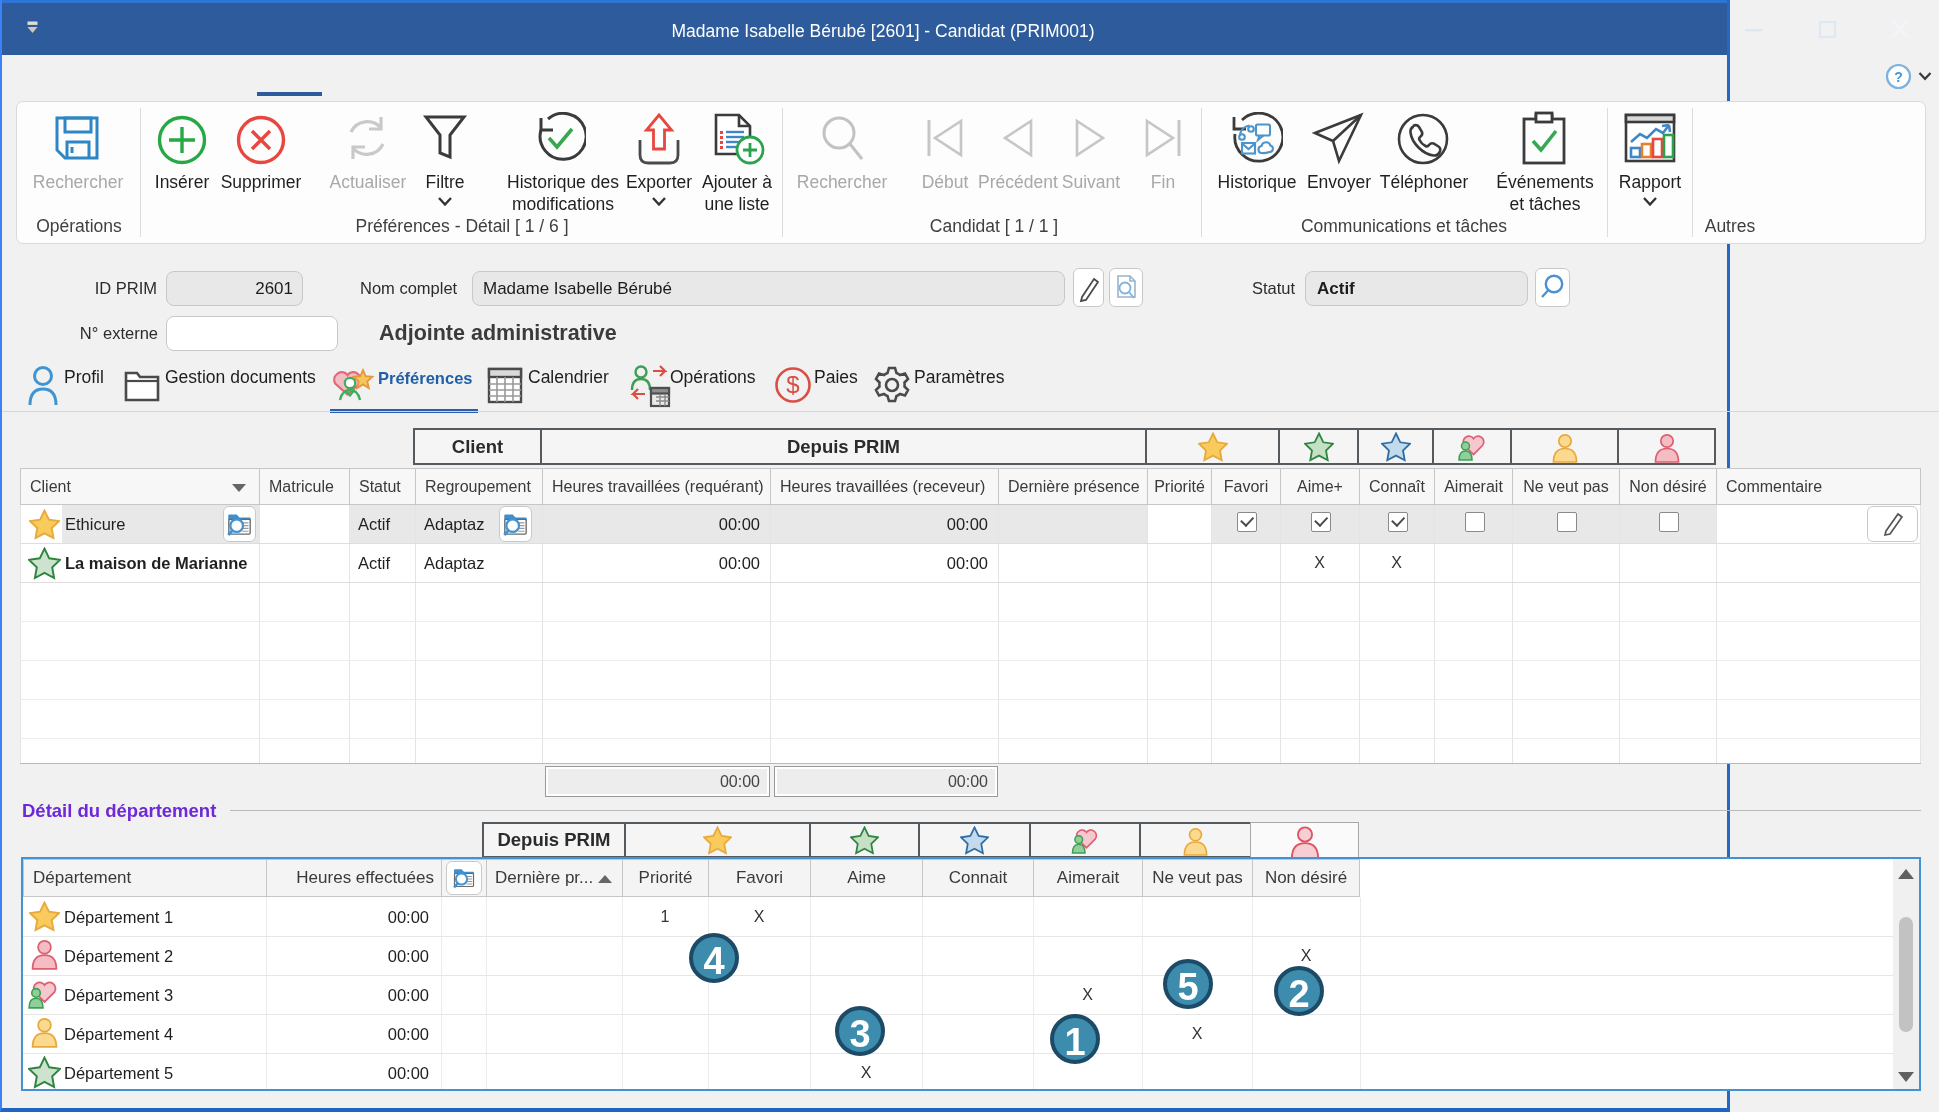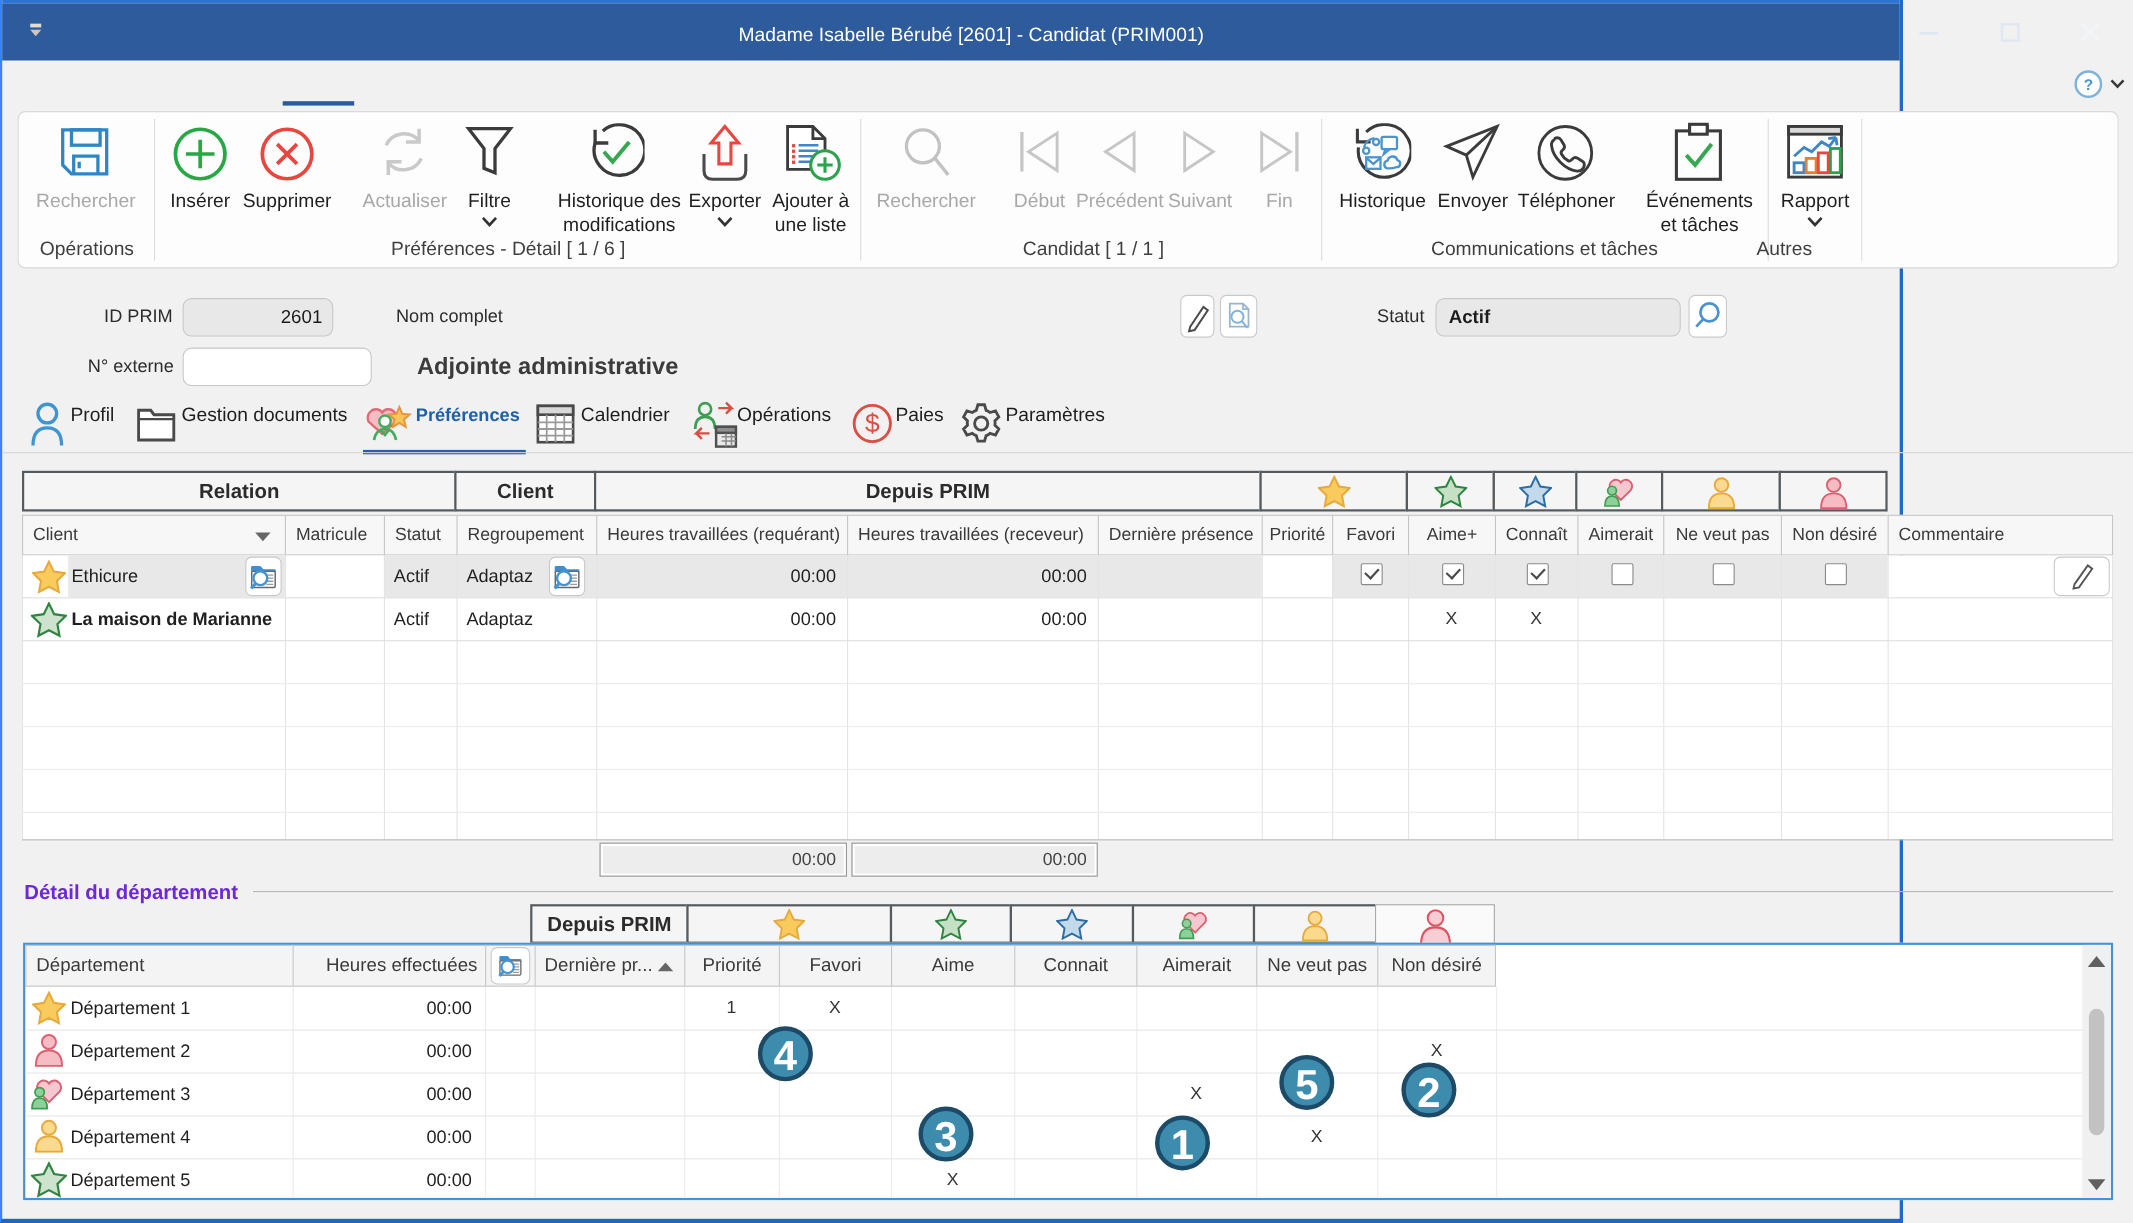--- a/index.html
+++ b/index.html
@@ -234,25 +234,26 @@
     <path d="M46 13 L47 20 M46 13 L39 14" stroke="#3e86c8" stroke-width="2.6" fill="none"></path>
     <rect x="8" y="36" width="9" height="9" fill="none" stroke="#3e86c8" stroke-width="2.6"></rect>
     <rect x="19" y="32" width="9" height="13" fill="none" stroke="#e87f2f" stroke-width="2.6"></rect>
     <rect x="30" y="27" width="9" height="18" fill="none" stroke="#e8473f" stroke-width="2.6"></rect>
     <rect x="41" y="23" width="9" height="22" fill="none" stroke="#2ba24c" stroke-width="2.6"></rect>
   </svg>
   <div class="rlbl" style="left:1648px; top:172px;">Rapport</div>
   <svg class="chev" style="left:1648px; top:196px;" width="16" height="11" viewBox="0 0 16 11">
     <path d="M2 2 L8 8.5 L14 2" stroke="#333" stroke-width="2.4" fill="none"></path>
   </svg>
-  <div class="rgroup" style="left:1620px;">Autres</div>
+  <div class="rgroup" style="left:1728px;">Autres</div>
 
   <div class="flabel" style="left:55px; top:279px; width:100px;">ID PRIM</div>
   <div class="ffield" style="left:164px; top:271px; width:137px; height:35px; line-height:33px; text-align:right; padding-right:9px;">2601</div>
   <div class="flabel" style="left:358px; top:279px; width:100px; text-align:left;">Nom complet</div>
+  <div class="ffield" style="left:470px; top:271px; width:593px; height:35px; line-height:33px; padding-left:10px;">Madame Isabelle Bérubé</div>
   <div class="fbtn" style="left:1071px; top:268px; width:31px; height:39px;">
     <svg width="29" height="37" viewBox="0 0 29 37">
         <path d="M8 28 L20 10 L24 13 L12 31 L7 32 Z M20 10 L24 13" fill="none" stroke="#4a4a4a" stroke-width="1.8"></path>
       </svg>
   </div>
   <div class="fbtn" style="left:1107px; top:268px; width:34px; height:39px;">
     <svg width="32" height="37" viewBox="0 0 32 37">
       <path d="M8 7 H20 L25 12 V28 H8 Z" fill="none" stroke="#9ab4cc" stroke-width="1.6"></path>
       <path d="M20 7 V12 H25" fill="none" stroke="#9ab4cc" stroke-width="1.6"></path>
       <circle cx="15" cy="19" r="5.5" fill="none" stroke="#7fb2dc" stroke-width="1.8"></circle>
@@ -336,21 +337,20 @@
         <path d="M5.7 17.3 L2 21.3" stroke="#4494d4" stroke-width="2.6"></path>
       </g>
       <g id="heartperson">
         <path d="M8 5 a5.4 5.4 0 0 1 7.5 1.6 a5.4 5.4 0 0 1 7.5 -1.6 a5.8 5.8 0 0 1 1.7 8.3 l-9.2 9.2 l-9.2 -9.2 a5.8 5.8 0 0 1 1.7 -8.3" fill="#f5c7ce" stroke="#dd5f72" stroke-width="1.7"></path>
         <circle cx="7.5" cy="14" r="4" fill="#8fd09a" stroke="#3e9e53" stroke-width="1.5"></circle>
         <path d="M1 28 Q1 19 7.5 19 Q14 19 14 28 Z" fill="#8fd09a" stroke="#3e9e53" stroke-width="1.5"></path>
       </g>
     </defs>
   </svg>
 
-  <div class="bandcell" style="left:18px; top:428px; width:395px; height:37px; line-height:33px;">Relation</div>
   <div class="bandcell" style="left:411px; top:428px; width:129px; height:37px; line-height:33px;">Client</div>
   <div class="bandcell" style="left:538px; top:428px; width:607px; height:37px; line-height:33px;">Depuis PRIM</div>
   <div class="bandcell" style="left:1143px; top:428px; width:135px; height:37px;"><svg width="30" height="30" style="margin-top:2px;" viewBox="0 0 30 30">
         <use href="#star" fill="#f8cb5c" stroke="#e8a93c" stroke-width="1.8"></use>
       </svg></div>
   <div class="bandcell" style="left:1276px; top:428px; width:81px; height:37px;"><svg width="30" height="30" style="margin-top:2px;" viewBox="0 0 30 30">
         <use href="#star" fill="#c6e0c6" stroke="#2e8540" stroke-width="1.8"></use>
       </svg></div>
   <div class="bandcell" style="left:1355px; top:428px; width:77px; height:37px;"><svg width="30" height="30" style="margin-top:2px;" viewBox="0 0 30 30">
         <use href="#star" fill="#c3d9ec" stroke="#2e6da4" stroke-width="1.8"></use>

